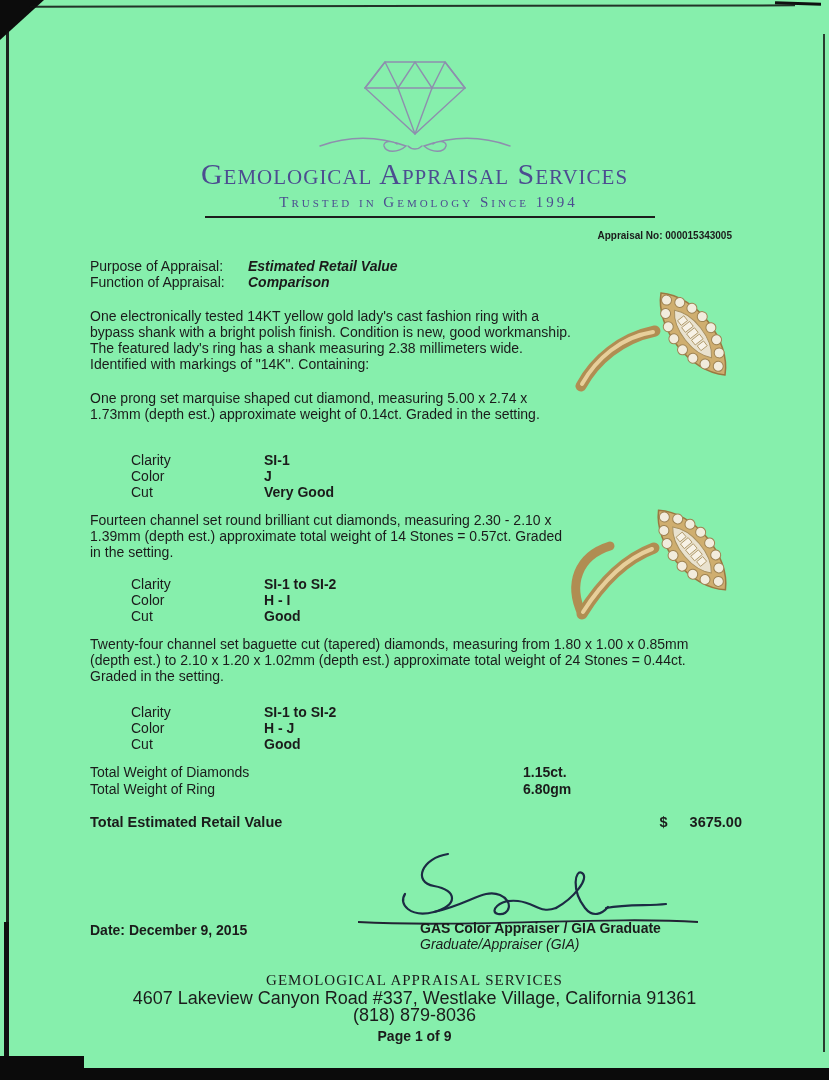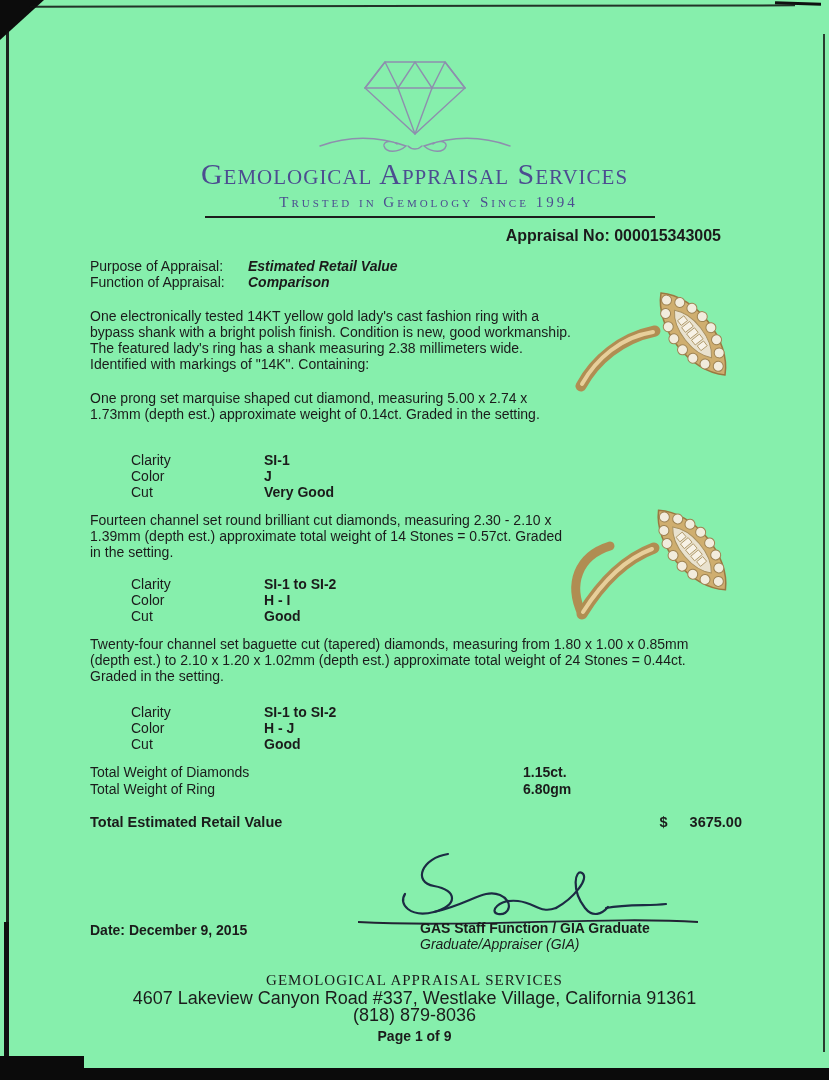--- a/index.html
+++ b/index.html
@@ -32,21 +32,21 @@
   .title{
     font-family:"Liberation Serif",serif;font-variant:small-caps;
     font-size:30px;line-height:32px;letter-spacing:1px;color:var(--header-text);
     font-weight:500;
   }
   .tagline{
     font-family:"Liberation Serif",serif;font-variant:small-caps;
     font-size:15px;letter-spacing:3px;color:var(--header-text);padding-left:28px;
   }
   .rule{left:205px;width:450px;height:0;border-top:2px solid #1d1d1d;}
-  .appraisal-no{right:108px;font-weight:bold;font-size:16px;}
+  .appraisal-no{right:97px;font-weight:bold;font-size:10px;}
 
   .row{display:flex;}
   .flabel{width:158px;flex:none;}
   .fvalue{font-weight:bold;font-style:italic;}
   .para{text-align:left;}
   .spec .row{height:16px;}
   .slabel{width:133px;flex:none;margin-left:16px;}
   .svalue{font-weight:bold;}
 
   .totals .row{height:17px;gap:33px;}
@@ -254,21 +254,21 @@
         <path d="M86 74 C 122 66, 136 50, 152 57 C 166 63, 162 78, 150 76 C 141 74, 150 61, 170 63 C 188 65, 192 76, 208 70"></path>
         <path d="M208 70 C 226 60, 242 40, 234 35 C 227 31, 223 52, 237 70 C 245 80, 254 76, 260 69"></path>
         <path d="M258 70 C 280 66, 300 68, 318 66"></path>
       </g>
       <path d="M10 84 C 120 90, 260 78, 350 84" fill="none" stroke="#223" stroke-width="1.8"></path>
     </svg>
   </div>
 
   <div class="abs date-line">Date: December 9, 2015</div>
   <div class="abs appraiser">
-    <div class="l1">GAS Staff Function / GIA Graduate</div>
+    <div class="l1">GAS Color Appraiser / GIA Graduate</div>
     <div class="l2">Graduate/Appraiser (GIA)</div>
   </div>
 
   <div class="abs center footer-co" style="top:972px;">GEMOLOGICAL APPRAISAL SERVICES</div>
   <div class="abs center footer-line" style="top:990px;">4607 Lakeview Canyon Road #337, Westlake Village, California 91361</div>
   <div class="abs center footer-line" style="top:1007px;">(818) 879-8036</div>
   <div class="abs center footer-page" style="top:1028px;">Page 1 of 9</div>
 
 </div>
 

